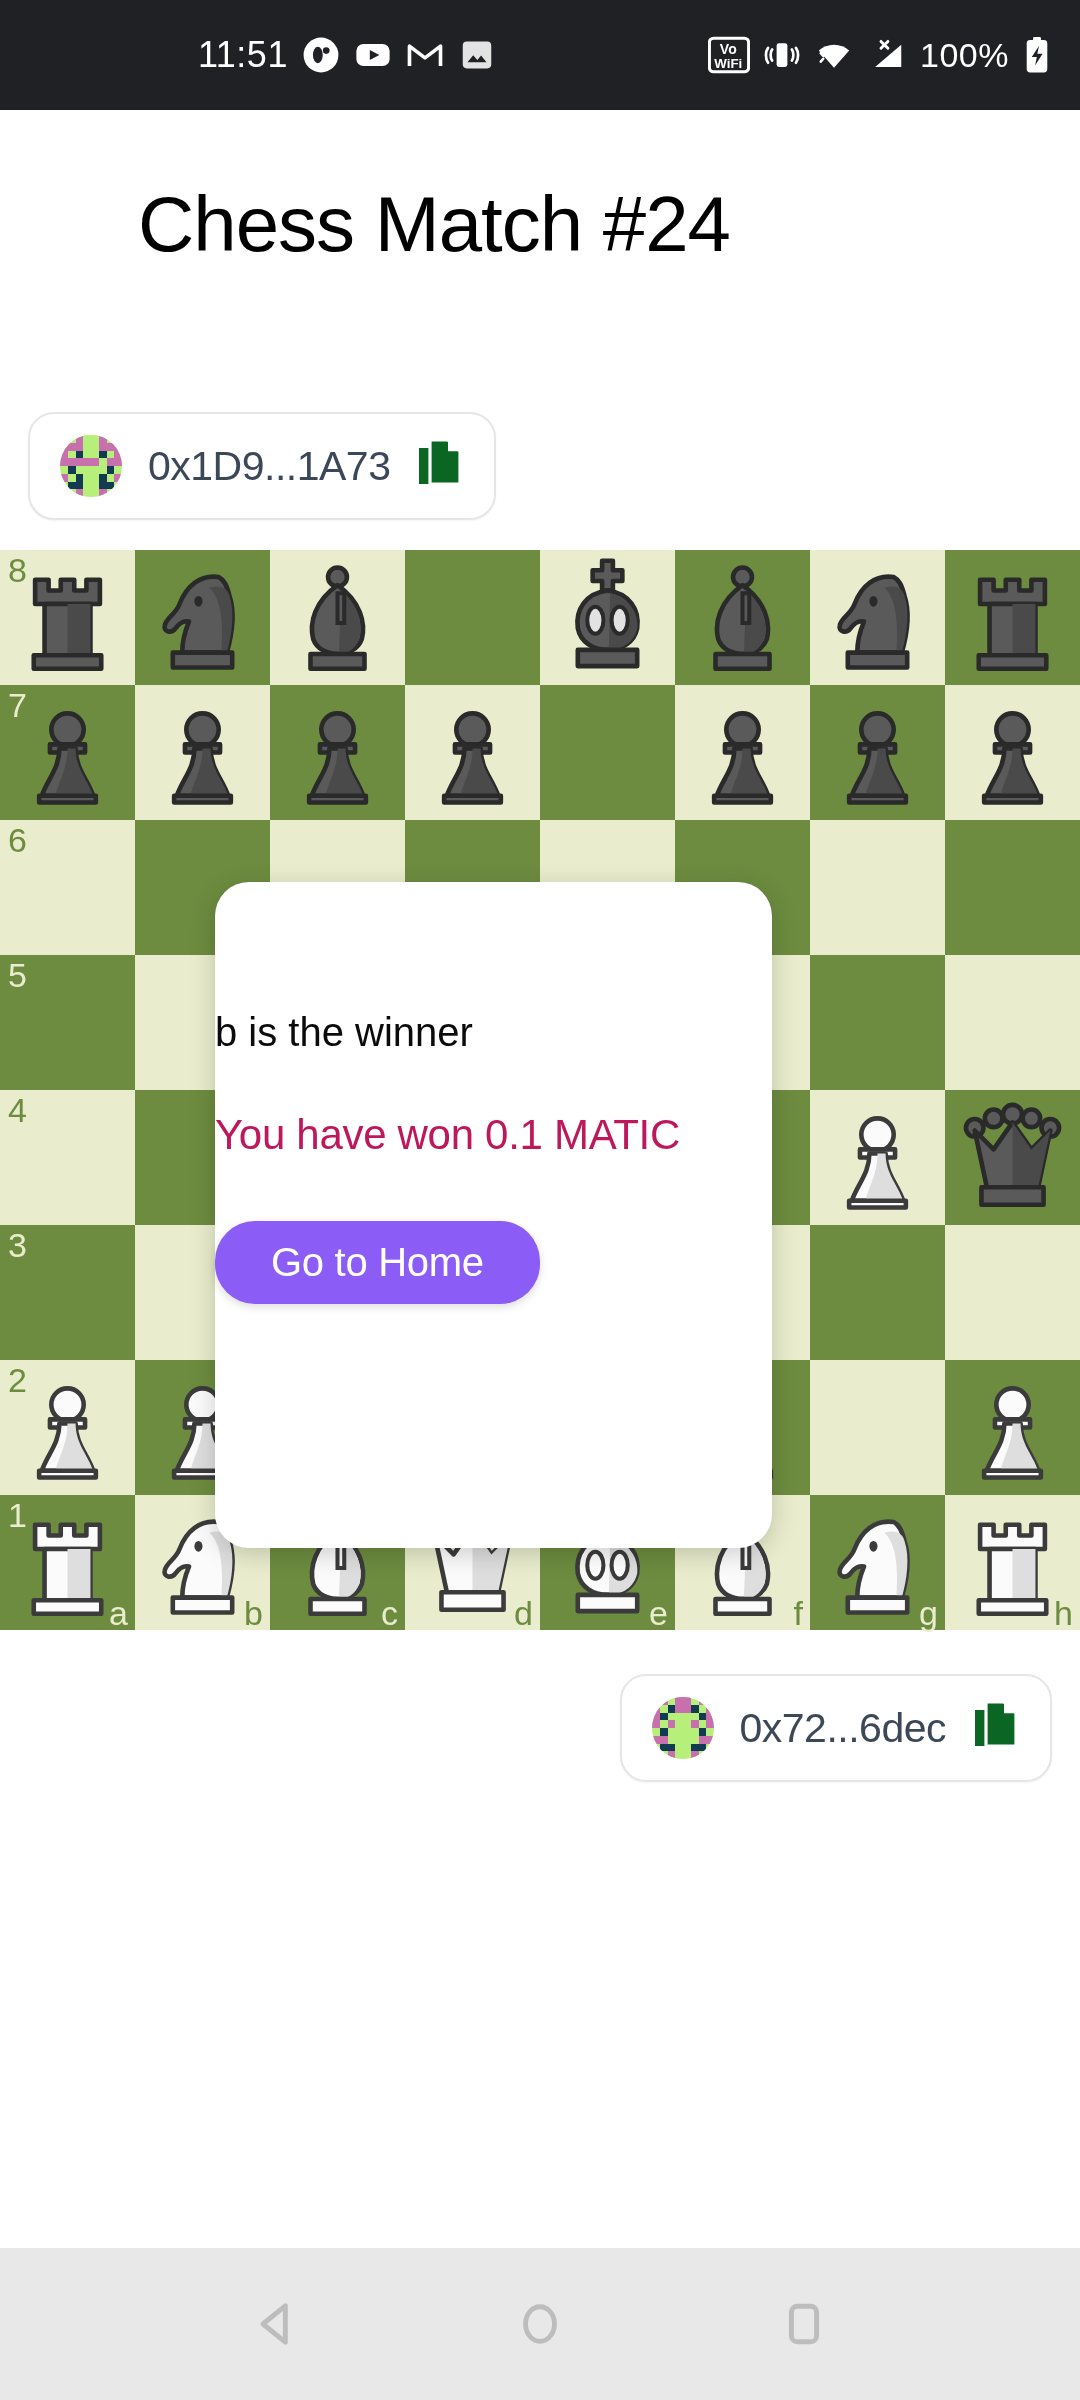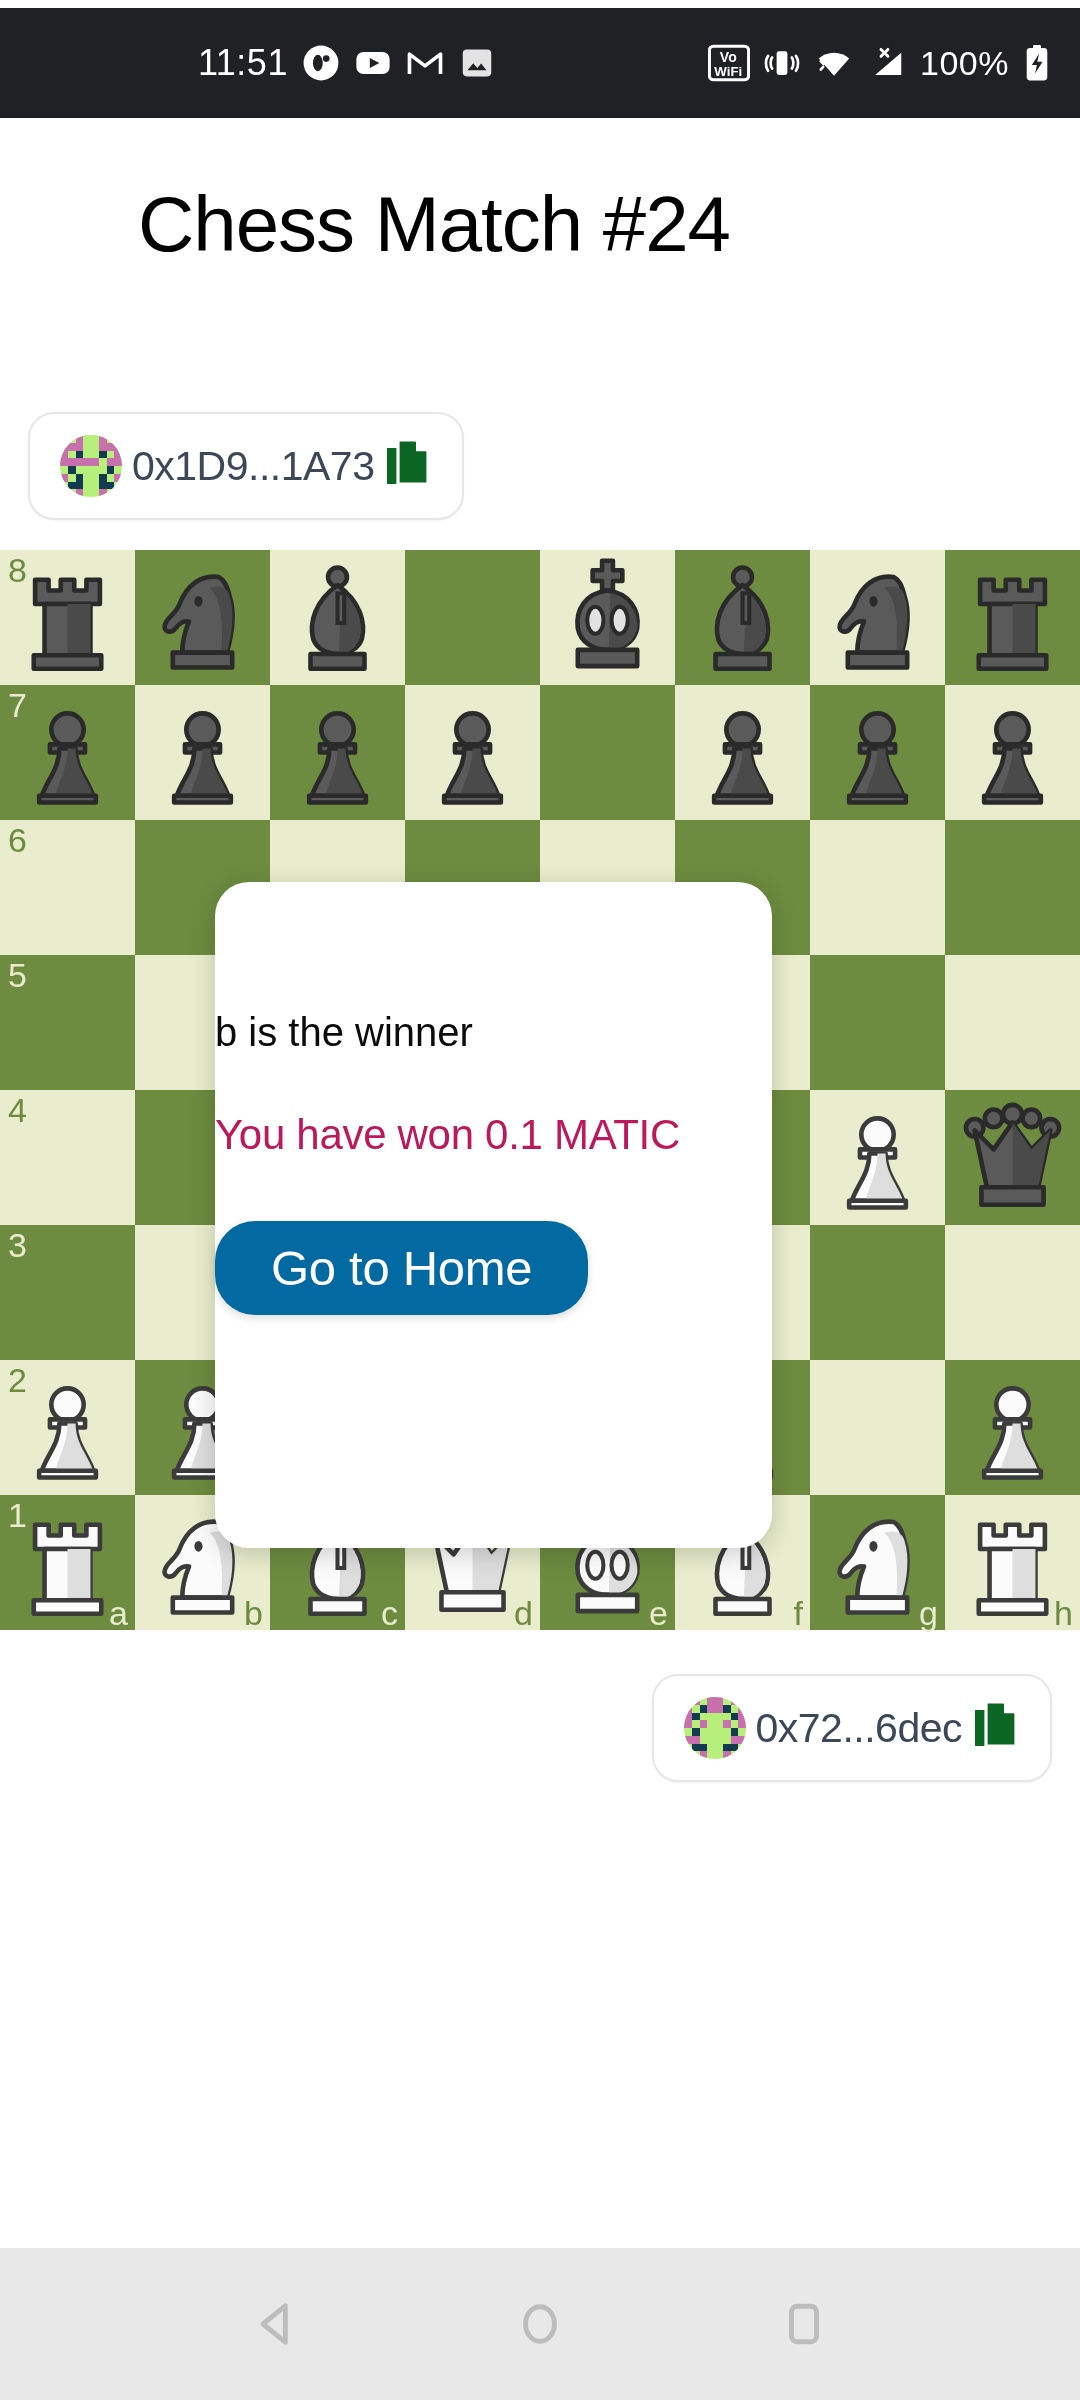--- a/index.html
+++ b/index.html
@@ -8,40 +8,40 @@
     font-family:"Liberation Sans", sans-serif;
     background:#ffffff;
     position:relative;
     overflow:hidden;
   }
 
   
   #status-bar{
     position:absolute; left:0; top:0; width:1080px; height:110px;
     background:#202124; display:flex; align-items:center;
-    padding:0 28px; color:#ffffff;margin-top:8px;
+    padding:0 28px; color:#ffffff;
   }
   #status-left{ display:flex; align-items:center; gap:14px; flex:0 0 auto; margin-left:170px;}
   #status-clock{ font-size:36px; letter-spacing:0.5px; font-weight:400; }
   #status-right{ display:flex; align-items:center; gap:13px; margin-left:auto; }
   .sicon{ display:inline-flex; align-items:center; justify-content:flex-end; }
   #battery-pct{ font-size:34px; letter-spacing:0.5px; }
 
   
   #page-title{
     position:absolute; left:0; top:185px; width:868px;
     text-align:center; font-size:78px; font-weight:400; color:#000000;
     letter-spacing:-1px; line-height:1;
   }
 
   
   .addr-pill{
     position:absolute; display:flex; align-items:center;
     background:#ffffff; border:2px solid #e6e6e6; border-radius:26px;
-    height:108px; padding:0 30px; gap:10px;
+    height:108px; padding:0 30px; gap:26px;
     box-shadow:0 1px 2px rgba(0,0,0,.05);
   }
   #addr-pill-top{ left:28px; top:412px; }
   #addr-pill-bottom{ right:28px; top:1662px;margin-top:12px; }
   .addr-text{ font-size:41px; color:#3c4858; letter-spacing:-0.5px; white-space:nowrap;}
   .blockie{ width:62px; height:62px; border-radius:50%; overflow:hidden; flex:0 0 auto;}
   .copy-ico{ flex:0 0 auto; }
 
   
   #chess-board{
@@ -67,22 +67,22 @@
   
   #result-modal{
     position:absolute; left:215px; top:882px; width:557px; height:666px;
     background:#ffffff; border-radius:34px;
     box-shadow:0 6px 26px rgba(0,0,0,.18);
     display:flex; flex-direction:column; align-items:flex-start;
   }
   #modal-winner{ margin-top:128px; font-size:40px; color:#0b0b0b; }
   #modal-prize{ margin-top:56px; font-size:42px; color:#be185d; letter-spacing:-0.3px;}
   .modal-btn{
-    border:none; color:#ffffff; background:#0369a1;
-    border-radius:40px; font-family:inherit; font-size:49px;
+    border:none; color:#ffffff; background:#8b5cf6;
+    border-radius:40px; font-family:inherit; font-size:40px;
     letter-spacing:-0.3px; cursor:pointer; white-space:nowrap;
     box-shadow:0 3px 8px rgba(0,0,0,.14);
   }
   #btn-go-home{ margin-top:62px; padding:19px 56px; }
   #btn-upload-ipfs{ margin-top:72px; padding:19px 46px; }
 
   
   #nav-bar{
     position:absolute; left:0; bottom:0; width:1080px; height:152px;
     background:#E8E8E8; display:flex; align-items:center; justify-content:center;

